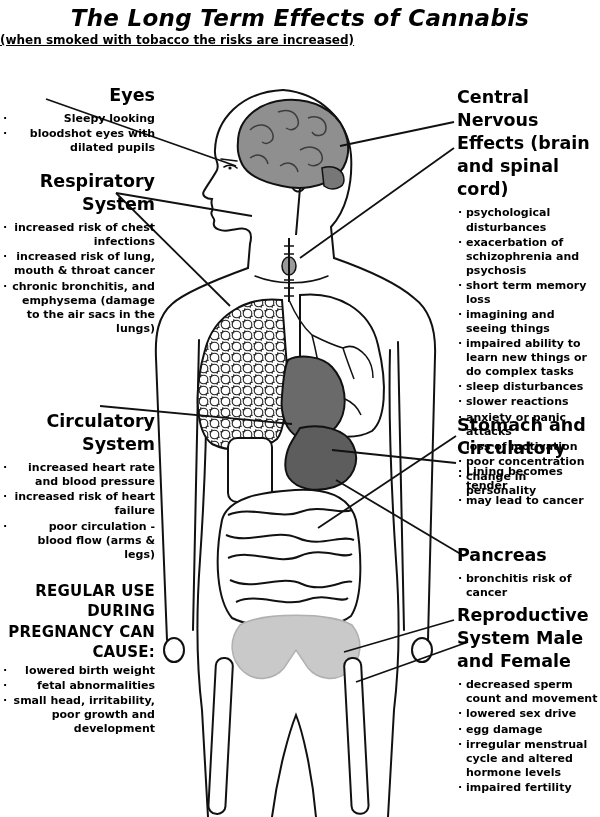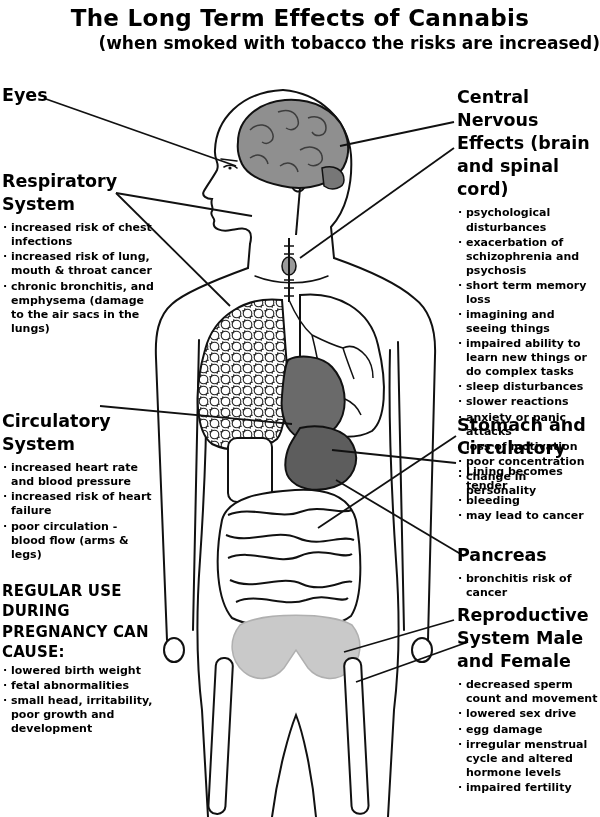--- a/index.html
+++ b/index.html
@@ -2,29 +2,29 @@
 <html><head>
 <meta charset="utf-8">
 <style>
   html,body{margin:0;padding:0;background:#fff;}
   .page{
     position:relative;width:600px;height:817px;background:#ffffff;
     font-family:"DejaVu Sans", sans-serif;color:#000;overflow:hidden;
   }
   .title{
     position:absolute;top:5px;left:0;width:100%;text-align:center;
-    font-size:23px;font-weight:800;letter-spacing:.3px;
+    font-size:23px;font-weight:800;letter-spacing:.3px;font-style:italic;
   }
   .subtitle{
-    position:absolute;top:33px;left:0;width:100%;text-align:right;
-    font-size:17px;font-weight:700;
+    position:absolute;top:33px;left:0;width:100%;text-align:left;
+    font-size:12px;font-weight:700;text-decoration:underline;
   }
   svg.art{position:absolute;top:0;left:0;z-index:0;}
   .sec{position:absolute;z-index:2;}
-  .sec.left{left:2px;width:153px;}
+  .sec.left{left:2px;width:153px;text-align:right;}
   .sec.right{left:457px;width:141px;}
   .sec h2{
     margin:0 0 5px 0;font-size:17.5px;font-weight:800;line-height:1.32;
   }
   .items{margin:0;padding:0;list-style:none;font-size:11px;font-weight:700;line-height:1.28;}
   .items li{position:relative;padding-left:9px;margin:0 0 1px 0;}
   .items li::before{content:"·";position:absolute;left:1px;top:0;font-weight:900;}
   .note{font-size:15px;font-weight:700;line-height:1.35;margin:1px 0 2px 0;letter-spacing:.2px;}
 </style>
 </head>
@@ -156,20 +156,25 @@
       <path d="M 454 620 L 344 652"></path>
       <path d="M 468 642 L 356 682"></path>
     </g>
   </svg>
 
   <div class="title">The Long Term Effects of Cannabis</div>
   <div class="subtitle">(when smoked with tobacco the risks are increased)</div>
 
   <section class="sec left" style="top:84px">
     <h2>Eyes</h2>
+    <ul class="items">
+
+    <li>Sleepy looking</li>
+        <li>bloodshot eyes with dilated pupils</li>
+      </ul>
   </section>
 
   <section class="sec left" style="top:170px">
     <h2>Respiratory System</h2>
     <ul class="items">
 
     <li>increased risk of chest infections</li>
         <li>increased risk of lung, mouth &amp; throat cancer</li>
         <li>chronic bronchitis, and emphysema (damage to the air sacs in the lungs)</li>
       </ul>
@@ -211,21 +216,20 @@
         <li>poor concentration</li>
         <li>change in personality</li>
       </ul>
   </section>
 
   <section class="sec right" style="top:414px">
     <h2>Stomach and Circulatory</h2>
     <ul class="items">
 
     <li>Lining becomes tender</li>
-        <li>bleeding</li>
         <li>may lead to cancer</li>
       </ul>
   </section>
 
   <section class="sec right" style="top:544px">
     <h2>Pancreas</h2>
     <ul class="items">
 
     <li>bronchitis risk of cancer</li>
       </ul>

